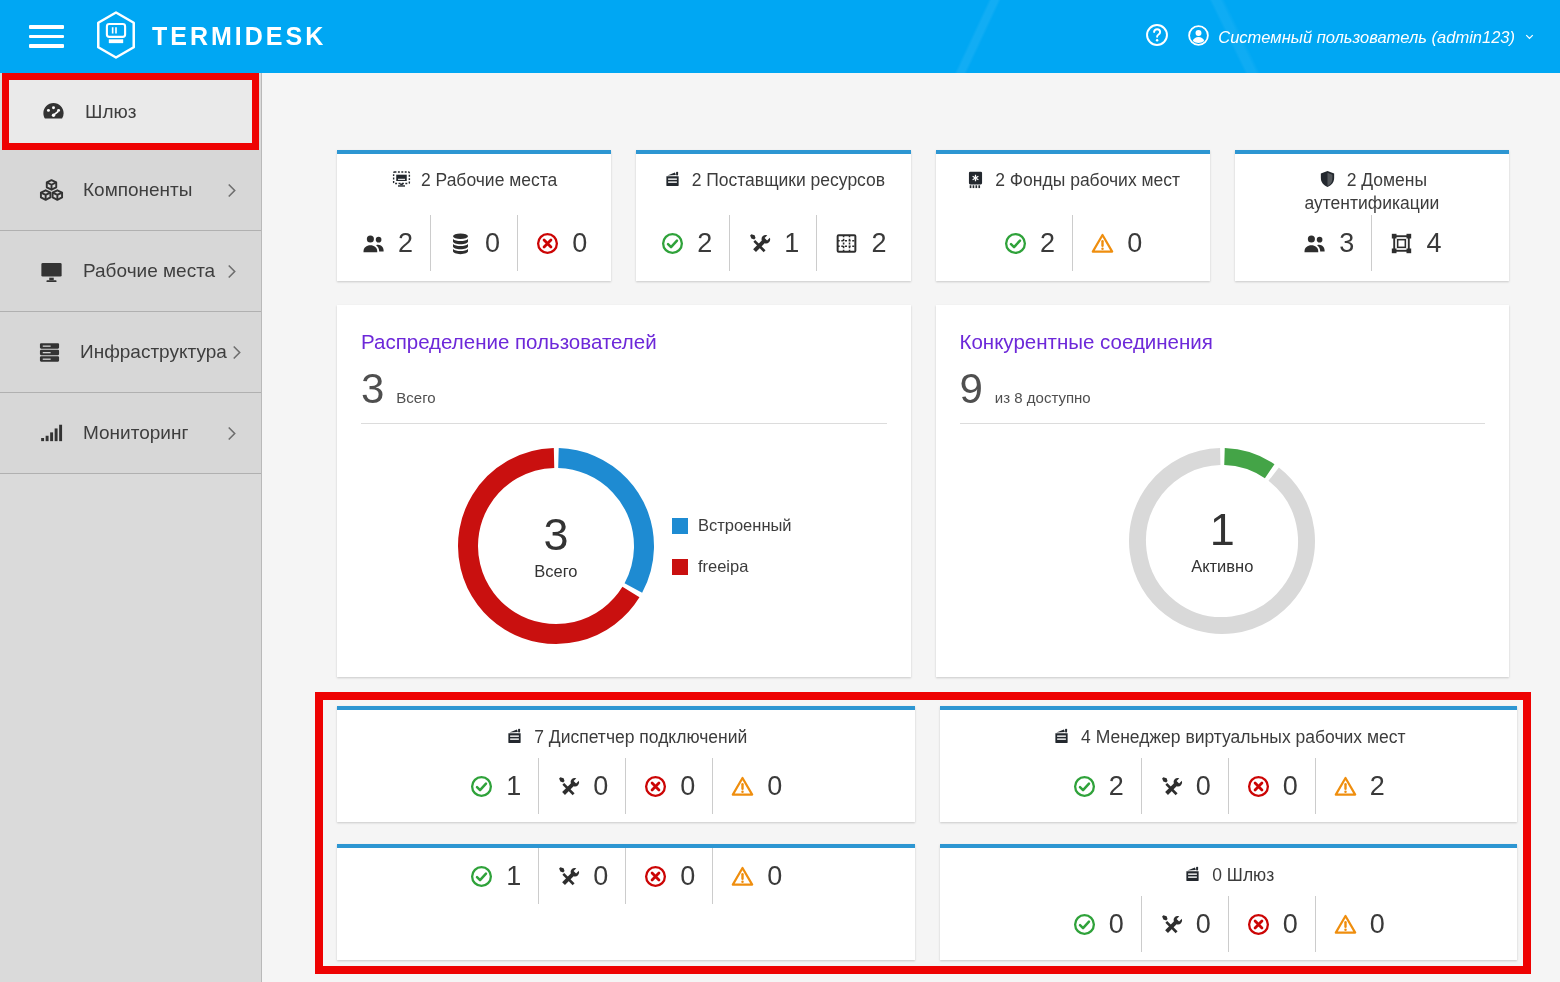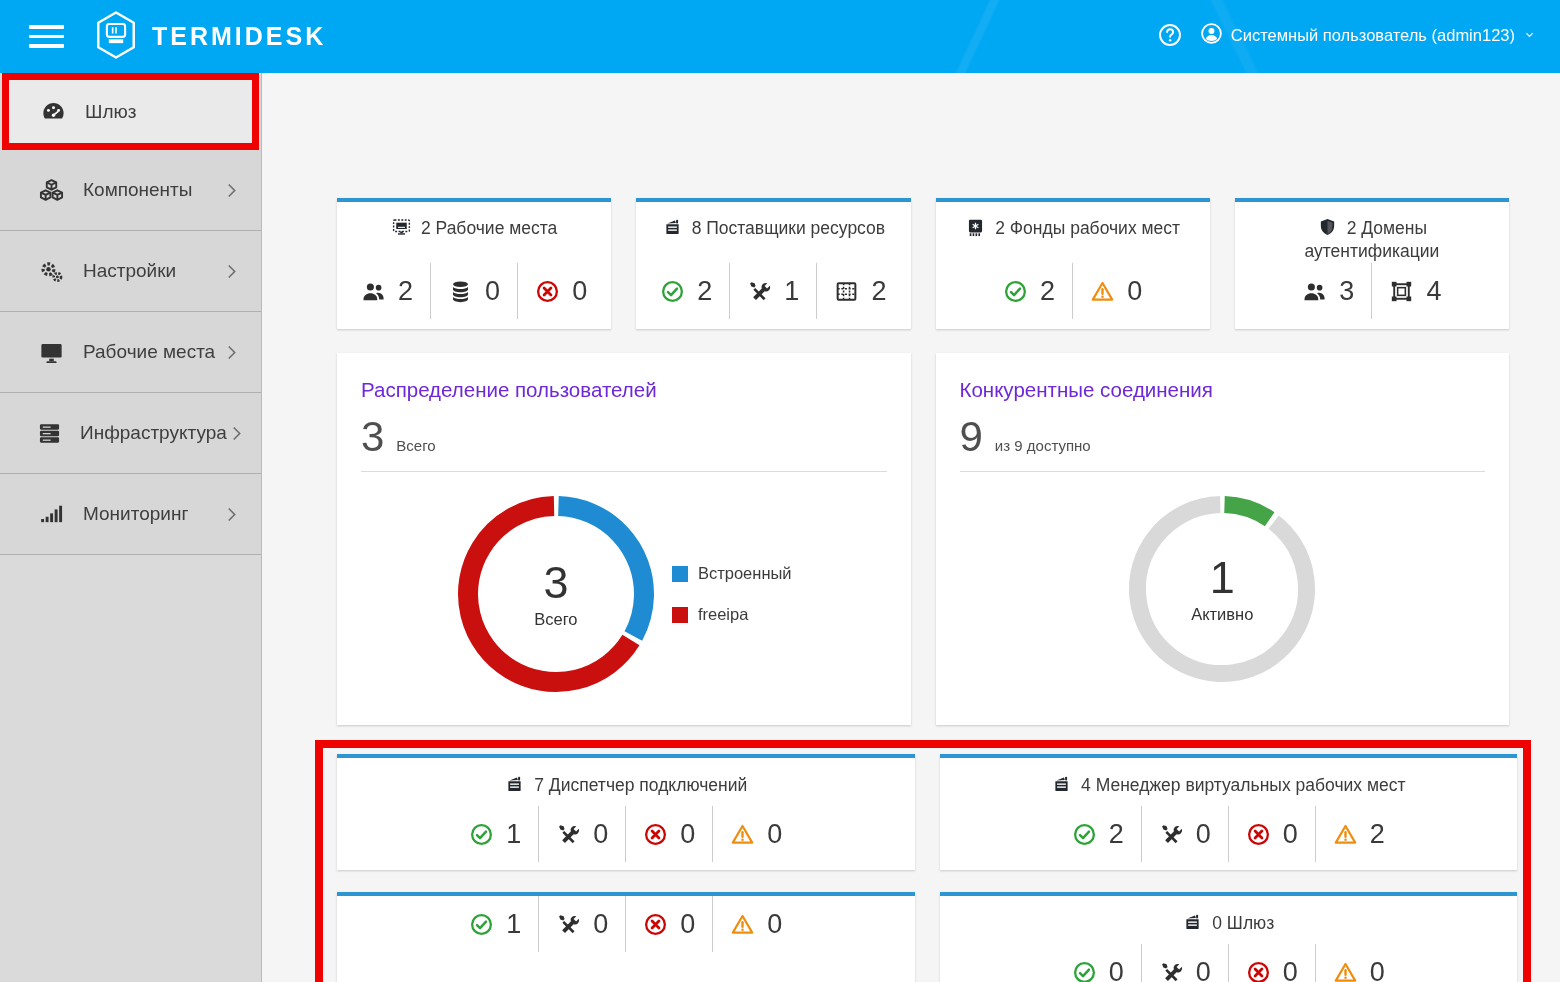--- a/index.html
+++ b/index.html
@@ -7,39 +7,39 @@
 
   
   .header{height:73px;background:var(--header-bg,#00a7f3);display:flex;align-items:center;padding:0 24px 0 27px;box-sizing:border-box;position:relative;overflow:hidden;}
   .header::after{content:"";position:absolute;inset:0;pointer-events:none;
     background:linear-gradient(115deg,transparent 62%,rgba(255,255,255,.07) 62.2%,rgba(255,255,255,.07) 62.6%,transparent 62.8%),
                linear-gradient(64deg,transparent 78%,rgba(255,255,255,.06) 78.2%,rgba(255,255,255,.06) 78.7%,transparent 79%);}
   .hamburger{background:none;border:none;padding:6px 2px;cursor:pointer;display:flex;flex-direction:column;gap:6px;z-index:1;}
   .hamburger span{display:block;width:35px;height:3.6px;background:#fff;border-radius:1px;}
   .logo{display:flex;align-items:center;margin-left:27px;z-index:1;}
   .brand{color:#fff;font-size:25px;font-weight:700;letter-spacing:3px;margin-left:13px;}
-  .header-right{margin-left:auto;display:flex;align-items:flex-start;gap:17px;z-index:1;}
+  .header-right{margin-left:auto;display:flex;align-items:flex-end;gap:17px;z-index:1;font-style:italic;}
   .user-menu{display:flex;align-items:center;gap:8px;color:#fff;font-size:16.5px;cursor:pointer;}
   .help-btn{background:none;border:none;padding:0;cursor:pointer;display:flex;}
 
   
   .layout{display:flex;height:909px;}
   .sidebar{width:262px;background:#dadada;border-right:1px solid #b9b9b9;box-sizing:border-box;flex:none;}
   .menu-item{height:80px;display:flex;align-items:center;background:#d7d7d7;border-bottom:1px solid #b0b0b0;cursor:pointer;}
   .menu-item .icon{width:30px;margin-left:36px;display:inline-flex;justify-content:center;color:#333;}
   .menu-item .icon svg{width:27px;height:27px;}
   .mi-label{margin-left:17px;font-size:19px;color:#3e3e3e;}
   .mi-chevron{margin-left:auto;margin-right:20px;display:inline-flex;color:#6e6e6e;}
   .mi-chevron svg{width:19px;height:19px;}
   .sidebar-annotation{border:7px solid var(--annotation,#ee0202);margin:0 2px;}
   .sidebar-annotation .menu-item{height:63px;background:#eaeaea;border-bottom:none;}
   .sidebar-annotation .menu-item .icon{margin-left:29px;}
 
   
-  .main{flex:1;padding:77px 51px 0 75px;box-sizing:border-box;margin-top:48px;}
+  .main{flex:1;padding:77px 51px 0 75px;box-sizing:border-box;}
   .cards4{display:grid;grid-template-columns:repeat(4,1fr);gap:25px;}
   .card{background:#fff;box-shadow:0 1px 2px rgba(0,0,0,.18);}
   .stat-card{border-top:4px solid var(--accent,#2d96d2);height:127px;box-sizing:content-box;display:flex;flex-direction:column;justify-content:space-between;padding:0;}
   .summary-card{height:127px;}
   .card-title{padding:15px 18px 0;text-align:center;font-size:17.5px;color:#3c3c3c;line-height:1.3;}
   .card-title .ticon{display:inline-flex;vertical-align:-4px;margin-right:9px;color:#23282e;}
   .card-title .ticon svg{width:21px;height:21px;}
   .stats-row{display:flex;justify-content:center;align-items:center;margin-bottom:10px;}
   .stat{display:flex;align-items:center;gap:12px;padding:0 17px;height:56px;border-right:1px solid #ccc;}
   .stat:last-child{border-right:none;}
@@ -152,36 +152,20 @@
             <span class="mi-label">Компоненты</span>
             <span class="mi-chevron">
               <svg viewBox="0 0 24 24" fill="none" stroke="currentColor" stroke-width="2">
                 <path d="M8.5 4.5l7.5 7.5-7.5 7.5"></path>
               </svg>
             </span>
           </div>
           <div class="menu-item">
             <span class="icon ">
               <svg viewBox="0 0 24 24" fill="currentColor">
-                <circle cx="9.3" cy="10" r="4.8" fill="none" stroke="currentColor" stroke-width="2.8" stroke-dasharray="2.5 1.7"></circle>
-                <circle cx="9.3" cy="10" r="2"></circle>
-                <circle cx="17.2" cy="16.8" r="3.3" fill="none" stroke="currentColor" stroke-width="2.3" stroke-dasharray="1.9 1.3"></circle>
-                <circle cx="17.2" cy="16.8" r="1.3"></circle>
-              </svg>
-            </span>
-            <span class="mi-label">Настройки</span>
-            <span class="mi-chevron">
-              <svg viewBox="0 0 24 24" fill="none" stroke="currentColor" stroke-width="2">
-                <path d="M8.5 4.5l7.5 7.5-7.5 7.5"></path>
-              </svg>
-            </span>
-          </div>
-          <div class="menu-item">
-            <span class="icon ">
-              <svg viewBox="0 0 24 24" fill="currentColor">
                 <rect x="3" y="4.5" width="18" height="12" rx="1.2"></rect>
                 <rect x="10" y="17.5" width="4" height="2.2"></rect>
                 <rect x="7.5" y="19.7" width="9" height="1.7" rx=".8"></rect>
               </svg>
             </span>
             <span class="mi-label">Рабочие места</span>
             <span class="mi-chevron">
               <svg viewBox="0 0 24 24" fill="none" stroke="currentColor" stroke-width="2">
                 <path d="M8.5 4.5l7.5 7.5-7.5 7.5"></path>
               </svg>
@@ -273,21 +257,21 @@
           </div>
           <div class="card stat-card summary-card">
             <div class="card-title"><span class="icon ticon">
                 <svg viewBox="0 0 24 24" fill="currentColor">
                   <path d="M5 8.2h14v10.3a1 1 0 0 1-1 1H6a1 1 0 0 1-1-1z"></path>
                   <path d="M6.2 7.4l8.6-3.3 1 2.7-9.6.6z"></path>
                   <rect x="16.1" y="3" width="2.3" height="4.4" rx="1"></rect>
                   <rect x="7" y="10.8" width="10" height="1.6" fill="#fff"></rect>
                   <rect x="7" y="14.2" width="10" height="1.6" fill="#fff"></rect>
                 </svg>
-              </span><span>8 Поставщики ресурсов</span></div>
+              </span><span>2 Поставщики ресурсов</span></div>
             <div class="stats-row">
               <div class="stat">
                 <span class="icon ">
                   <svg viewBox="0 0 24 24" fill="none" stroke="#2fa23a" stroke-width="2.2">
                     <circle cx="12" cy="12" r="9"></circle>
                     <path d="M7.7 12.6l2.9 2.9 5.7-6.3" stroke-linecap="round" stroke-linejoin="round" stroke-width="2.4"></path>
                   </svg>
                 </span>
                 <span class="num">2</span>
               </div>
@@ -409,21 +393,21 @@
                   <span class="legend-swatch" style="background:#c9100f"></span>
                   <span>freeipa</span>
                 </div>
               </div>
             </div>
           </div>
           <div class="card chart-card">
             <div class="chart-title">Конкурентные соединения</div>
             <div class="chart-headline">
               <span class="big">9</span>
-              <span class="small">из 9 доступно</span>
+              <span class="small">из 8 доступно</span>
             </div>
             <div class="chart-divider"></div>
             <div class="chart-body">
               <div class="donut-wrap" style="width:190px;height:190px"><svg width="190" height="190" viewBox="0 0 190 190">
                   <circle cx="95" cy="95" r="84.5" fill="none" stroke="#44a447" stroke-width="17" stroke-dasharray="48.1 530.9" transform="rotate(-88.3 95 95)"></circle>
                   <circle cx="95" cy="95" r="84.5" fill="none" stroke="#d9d9d9" stroke-width="17" stroke-dasharray="472.8 530.9" transform="rotate(-52.3 95 95)"></circle>
                 </svg><div class="donut-center">
                   <span class="val">1</span>
                   <span class="lbl">Активно</span>
                 </div></div>

